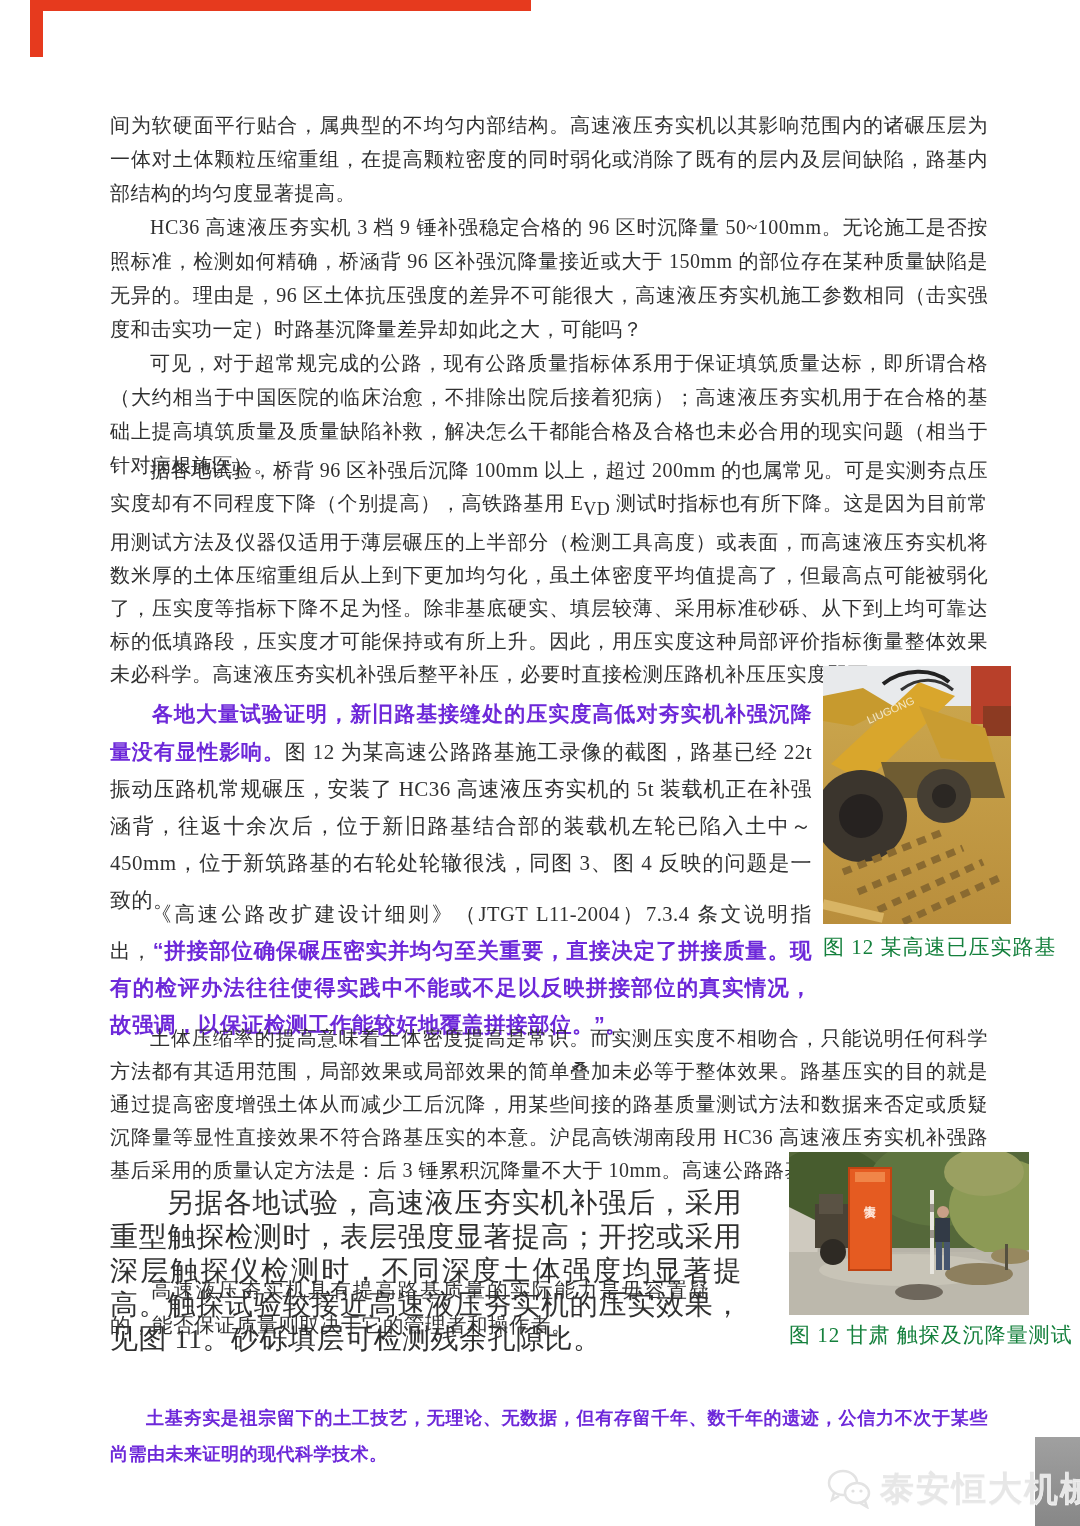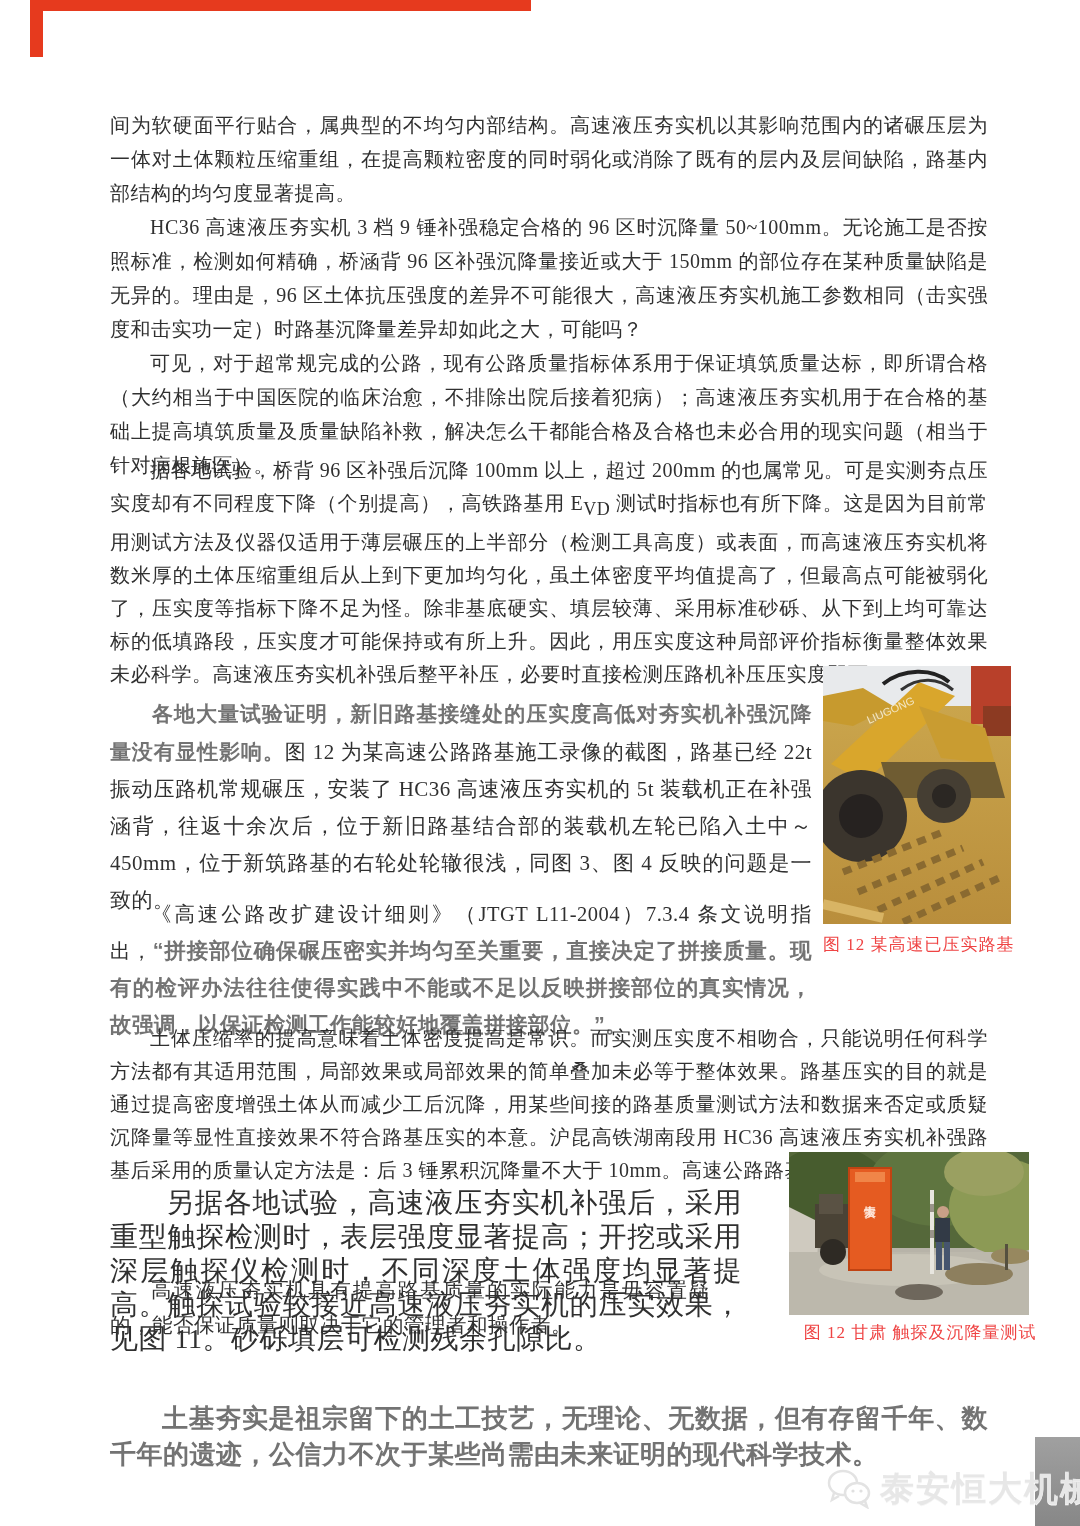--- a/index.html
+++ b/index.html
@@ -7,39 +7,39 @@
         font-family:"Liberation Serif","DejaVu Serif",serif;color:#303030;}
   
   .red-top{position:absolute;left:30px;top:0;width:501px;height:11px;background:#e63a1e;}
   .red-left{position:absolute;left:30px;top:0;width:13px;height:57px;background:#e63a1e;}
   .edge-bar{position:absolute;left:1035px;top:1437px;width:45px;height:89px;
             background:linear-gradient(#a0a0a0,#878787);}
   
   .para{position:absolute;left:110px;width:878px;text-align:justify;margin:0;
         font-size:20px;line-height:34px;letter-spacing:.5px;}
   .ind{text-indent:2em;}
-  .bh{font-family:"Liberation Sans","DejaVu Sans",sans-serif;font-weight:700;color:#737373;}
+  .bh{font-family:"Liberation Sans","DejaVu Sans",sans-serif;font-weight:700;color:#6d28d9;}
   sub.vd{font-size:18px;}
   #p1{top:92px;margin-top:16px;}
   #p2{top:210px;}
   #p3{top:348px;font-family:Liberation Mono, monospace;}
   #p4{top:454px;line-height:33px;}
   #p5{top:695px;width:702px;font-size:21px;line-height:37px;}
   #p6{top:896px;width:702px;font-size:20.5px;line-height:37px;}
   #p6 .bh{font-size:21.5px;}
   #p7{top:1022px;line-height:33px;}
   #p8{top:1186px;width:632px;font-size:28px;line-height:34px;}
   #p9{top:1273px;width:600px;font-size:20.5px;line-height:35px;}
-  #p10{top:1400px;font-size:26px;line-height:36px;}
+  #p10{top:1400px;font-size:18px;line-height:36px;}
   
   .fig{position:absolute;text-align:center;}
   #figA{left:823px;top:666px;width:188px;}
   #figB{left:753px;top:1152px;width:262px;padding-left:36px;}
   .fig svg{display:block;}
-  .cap{display:block;margin-top:9px;font-size:17px;color:#ef4444;letter-spacing:1px;white-space:nowrap;}
+  .cap{display:block;margin-top:9px;font-size:21px;color:#15803d;letter-spacing:1px;white-space:nowrap;}
   #figB .cap{margin-top:6px;}
   
   .wm{position:absolute;left:826px;top:1466px;display:flex;align-items:center;gap:8px;}
   .wm-label{font-family:"Liberation Sans","DejaVu Sans",sans-serif;font-weight:700;
             font-size:34px;color:#e7e7e7;text-shadow:0 1px 0 #f6f6f6;letter-spacing:2px;white-space:nowrap;}
 </style>
 </head>
 <body>
 
 <div class="page">

